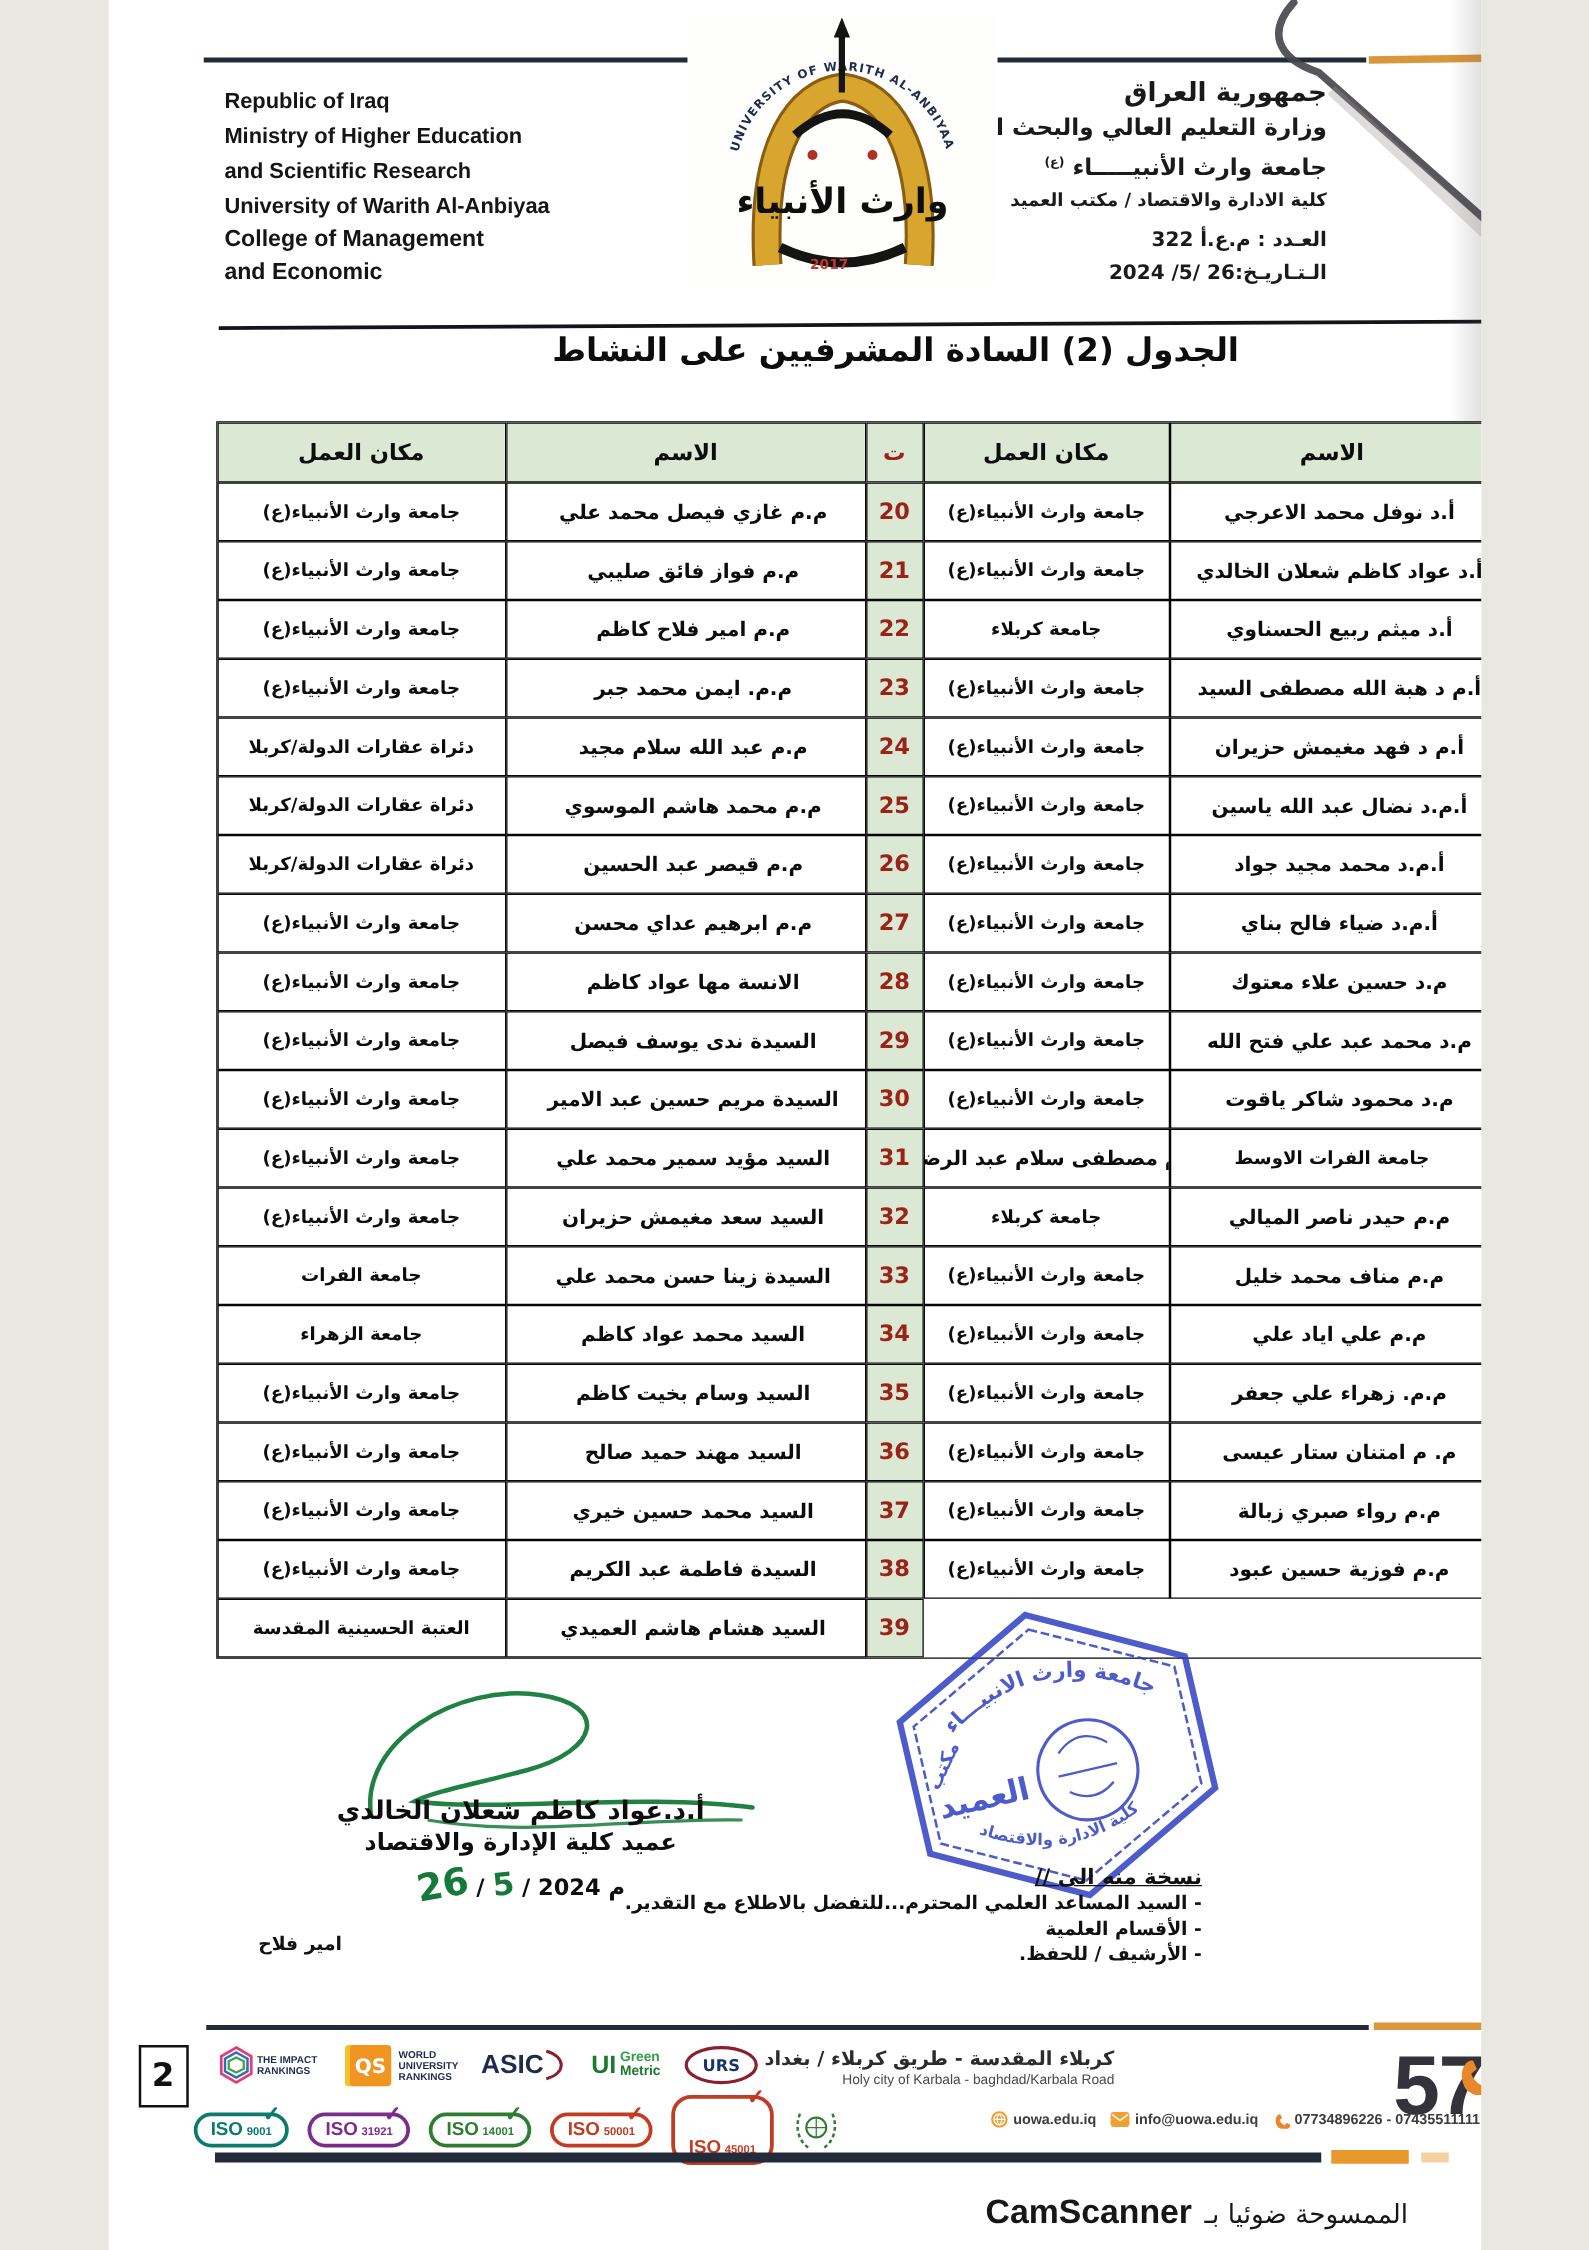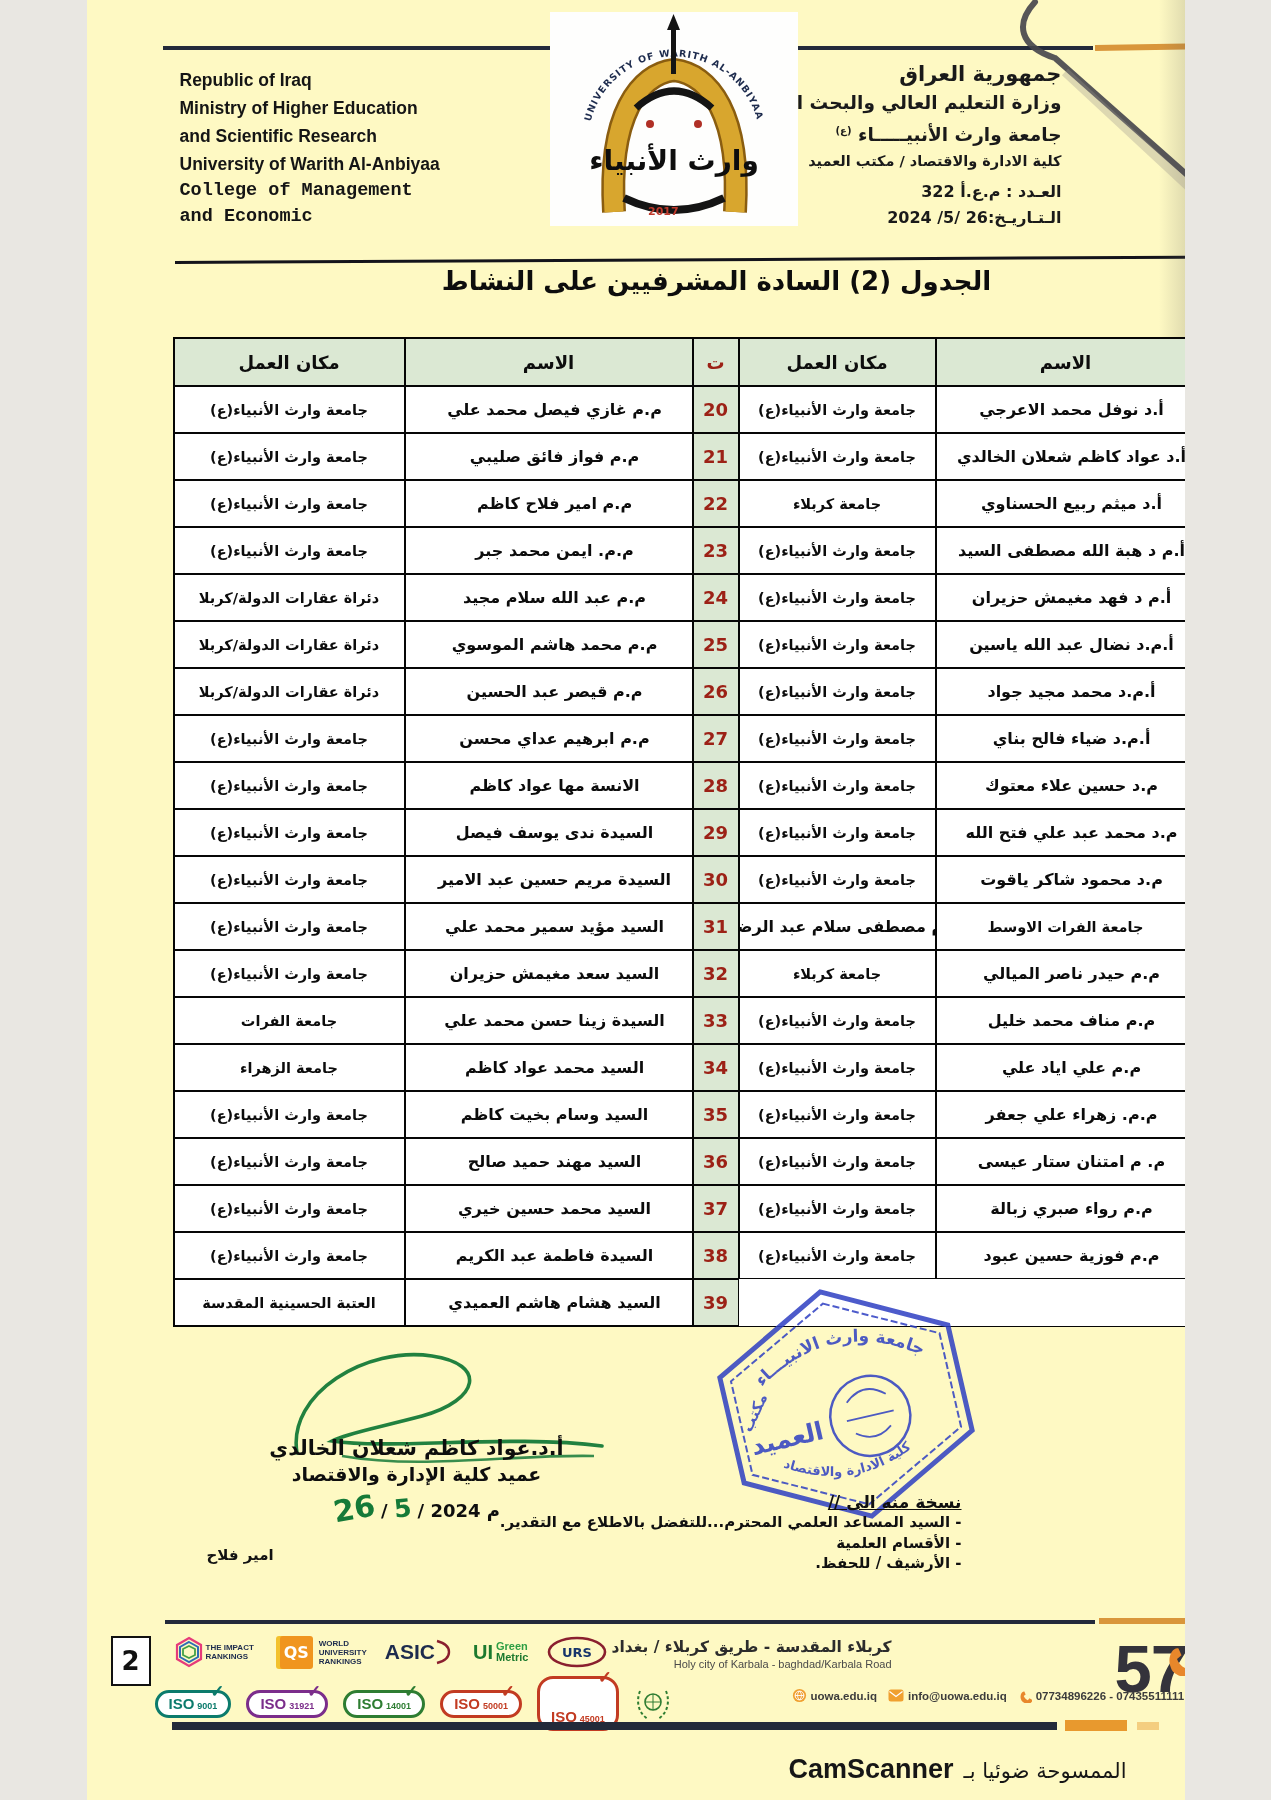--- a/index.html
+++ b/index.html
@@ -1,25 +1,25 @@
 <!DOCTYPE html>
 <html><head>
 <meta charset="utf-8">
 <style>
   html,body{margin:0;padding:0;background:#e9e7e2;}
-  #page{position:relative;width:1098px;height:1800px;background:#fef9c3;overflow:hidden;
+  #page{position:relative;width:1098px;height:1800px;background:#ffffff;overflow:hidden;
         font-family:"DejaVu Sans",sans-serif;color:#111;margin:0 auto;}
   .abs{position:absolute;}
   
   .rule-top{left:76px;top:46px;width:930px;height:4px;background:#232a3a;}
   .rule-top-orange{left:1008px;top:44px;width:126px;height:6px;background:#d9963b;transform:rotate(-1deg);}
   .rule-under-header{left:88px;top:258px;width:1150px;height:3px;background:#14141b;transform:rotate(-0.3deg);}
   .hdr-en{left:93px;top:66px;font-weight:bold;color:#151515;}
   .hdr-en .sans{font-family:"Liberation Sans","DejaVu Sans",sans-serif;font-size:17.5px;line-height:28px;}
-  .hdr-en .serif{font-family:Liberation Mono, monospace;font-size:18.5px;line-height:26px;}
+  .hdr-en .serif{font-family:Liberation Sans, sans-serif;font-size:18.5px;line-height:26px;}
   .hdr-ar{right:123px;top:60px;width:430px;direction:rtl;text-align:right;font-weight:bold;color:#1a1a1a;}
   .ar-country{font-size:21px;line-height:29px;}
   .ar-ministry{font-size:18.5px;line-height:28px;}
   .ar-univ{font-size:18.5px;line-height:28px;}
   .ar-honorific{font-size:10px;vertical-align:super;}
   .ar-college{font-size:14.5px;line-height:25px;}
   .ar-num{font-size:16px;line-height:26px;margin-top:5px;}
   .ar-date{font-size:16px;line-height:26px;}
   .ar-date .val{direction:ltr;unicode-bidi:embed;}
   .logo-box{left:463px;top:12px;width:248px;height:214px;background:#fefefd;}

